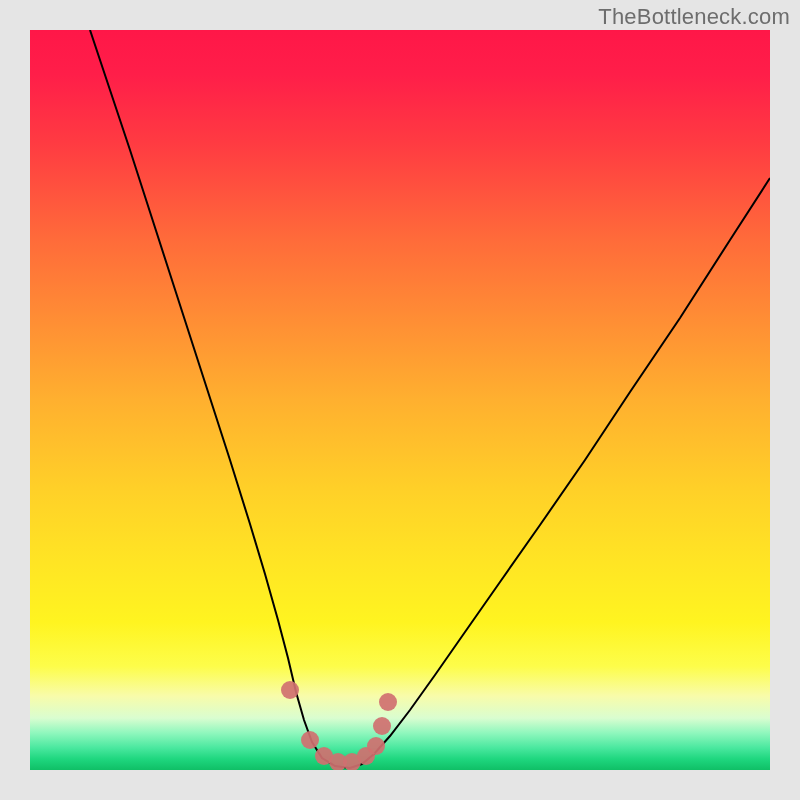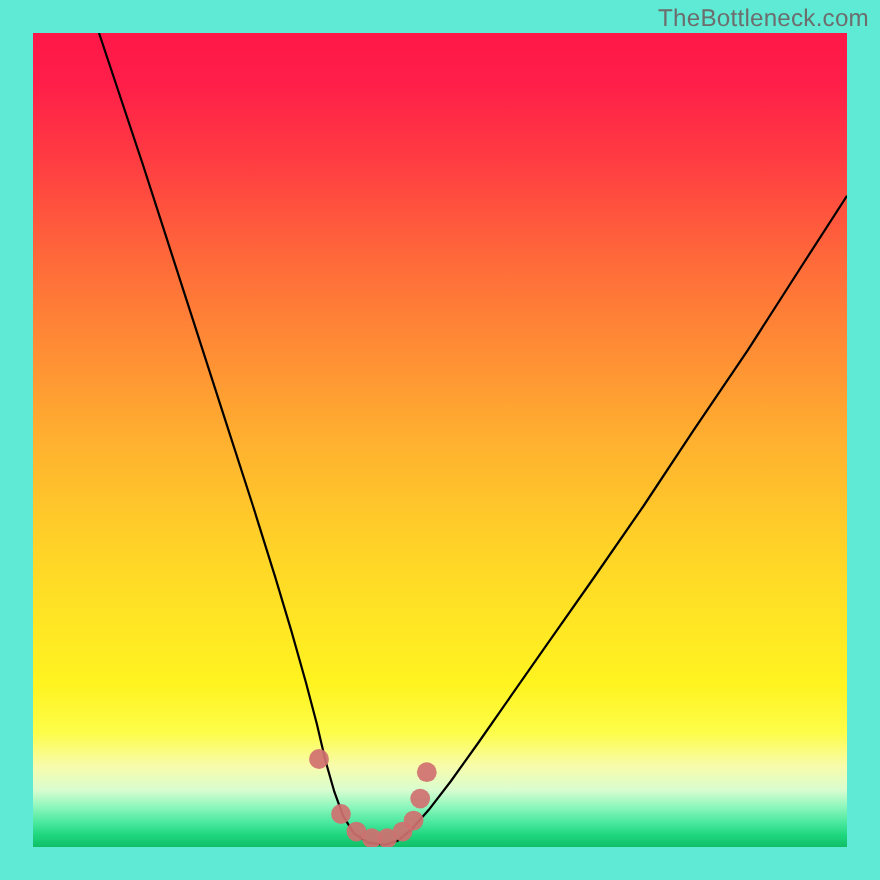--- a/index.html
+++ b/index.html
@@ -10,21 +10,21 @@
     background: #000;
     font-family: Arial, Helvetica, sans-serif;
     overflow: hidden;
   }
   .frame {
     position: absolute;
     left: 0;
     top: 0;
     width: 800px;
     height: 800px;
-    background: #5eead4;
+    background: #e5e5e5;
   }
   .plot {
     position: absolute;
     left: 30px;
     top: 30px;
     width: 740px;
     height: 740px;
     overflow: hidden;
   }
   .gradient {

